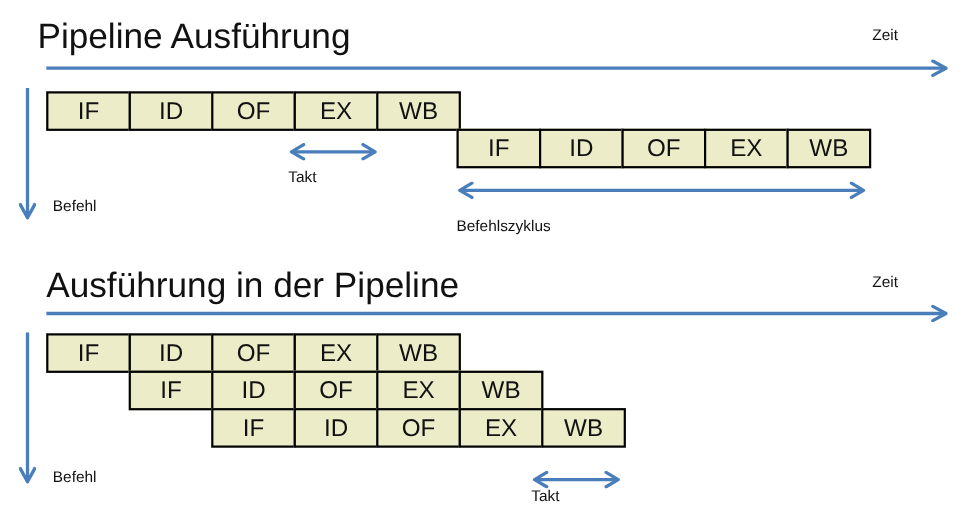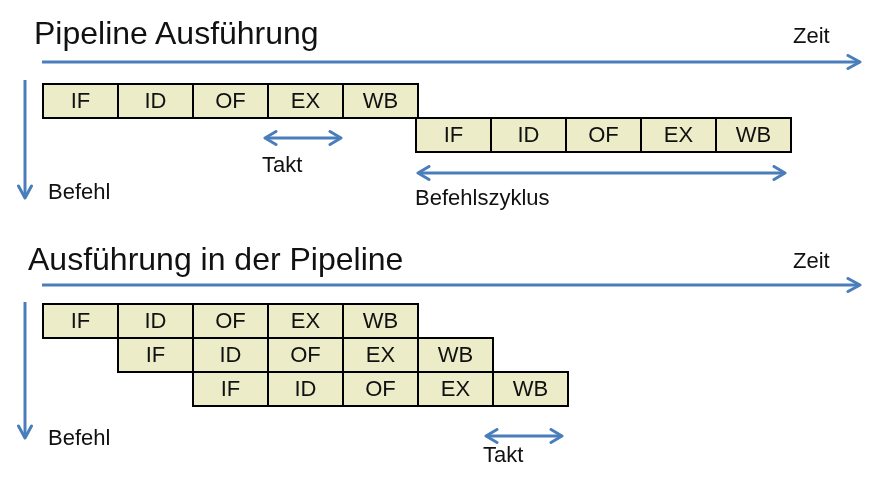--- a/index.html
+++ b/index.html
@@ -1,19 +1,19 @@
 <!DOCTYPE html>
 <html><head>
 <meta charset="utf-8">
 <style>
   html, body { margin:0; padding:0; background:#ffffff; font-family:"Liberation Sans", sans-serif; }
   .canvas { position:relative; width:887px; height:483px; background:#ffffff; color:#111; overflow:hidden; }
   .abs { position:absolute; }
   .title { font-size:32px; line-height:1.1; color:#111; white-space:nowrap; }
-  .lbl { font-size:22px; line-height:1.1; color:#111; white-space:nowrap; }
+  .lbl { font-size:14px; line-height:1.1; color:#111; white-space:nowrap; }
   .center { text-align:left; }
   .row { position:absolute; display:flex; }
   .cell {
     width:77px; height:36px; box-sizing:border-box;
     border:2px solid #000; margin-left:-2px;
     background:#ececc8;
     display:flex; align-items:center; justify-content:center;
     font-size:22px; color:#111;
   }
   .cell:first-child { margin-left:0; }
@@ -62,25 +62,25 @@
     </svg>
     <div class="abs lbl center" style="left:262px; top:153px; width:82px;">Takt</div>
 
     <div class="abs lbl" style="left:48px; top:180px;">Befehl</div>
 
     <svg class="abs" style="left:415px; top:165px;" width="373" height="16" viewBox="0 0 373 16">
       <line x1="4" y1="8" x2="369" y2="8" stroke="#4a7ebb" stroke-width="3"></line>
       <polyline points="14,1.5 3,8 14,14.5" fill="none" stroke="#4a7ebb" stroke-width="3" stroke-linecap="round" stroke-linejoin="round"></polyline>
       <polyline points="359,1.5 370,8 359,14.5" fill="none" stroke="#4a7ebb" stroke-width="3" stroke-linecap="round" stroke-linejoin="round"></polyline>
     </svg>
-    <div class="abs lbl center" style="left:415px; top:186px; width:373px;">Befehlszyklus</div>
+    <div class="abs lbl center" style="left:415px; top:198px; width:373px;">Befehlszyklus</div>
   </div>
 
   <div>
-    <div class="abs title" style="left:28px; top:242px;">Ausführung in der Pipeline</div>
+    <div class="abs title" style="left:42px; top:242px;">Ausführung in der Pipeline</div>
 
     <div class="abs lbl" style="left:793px; top:249px;">Zeit</div>
 
     <svg class="abs" style="left:42px; top:277px;" width="821" height="16" viewBox="0 0 821 16">
       <line x1="0" y1="8" x2="816" y2="8" stroke="#4a7ebb" stroke-width="3"></line>
       <polyline points="806,1.5 818,8 806,14.5" fill="none" stroke="#4a7ebb" stroke-width="3" stroke-linecap="round" stroke-linejoin="round"></polyline>
     </svg>
 
     <svg class="abs" style="left:17px; top:302px;" width="16" height="138" viewBox="0 0 16 138">
       <line x1="8" y1="0" x2="8" y2="134" stroke="#4a7ebb" stroke-width="3"></line>

